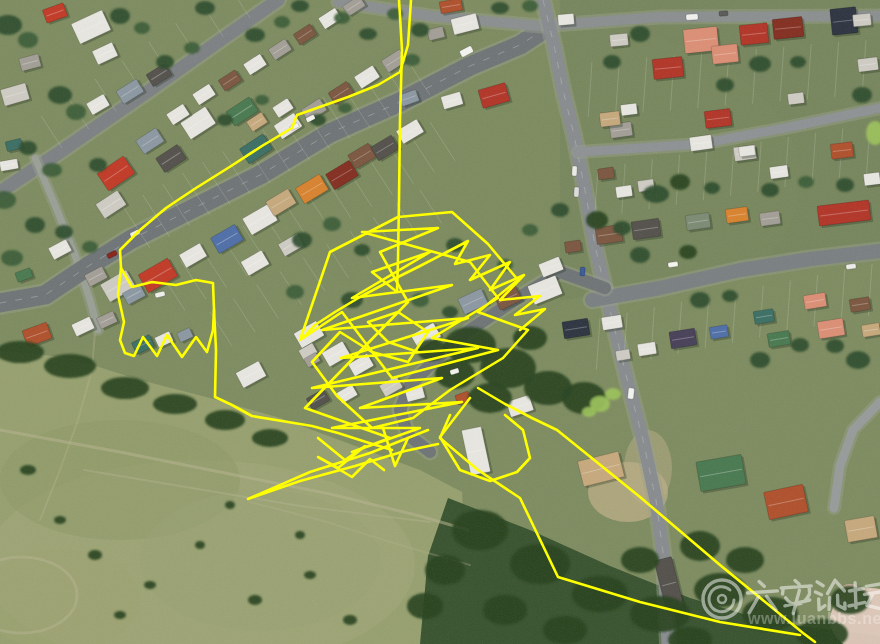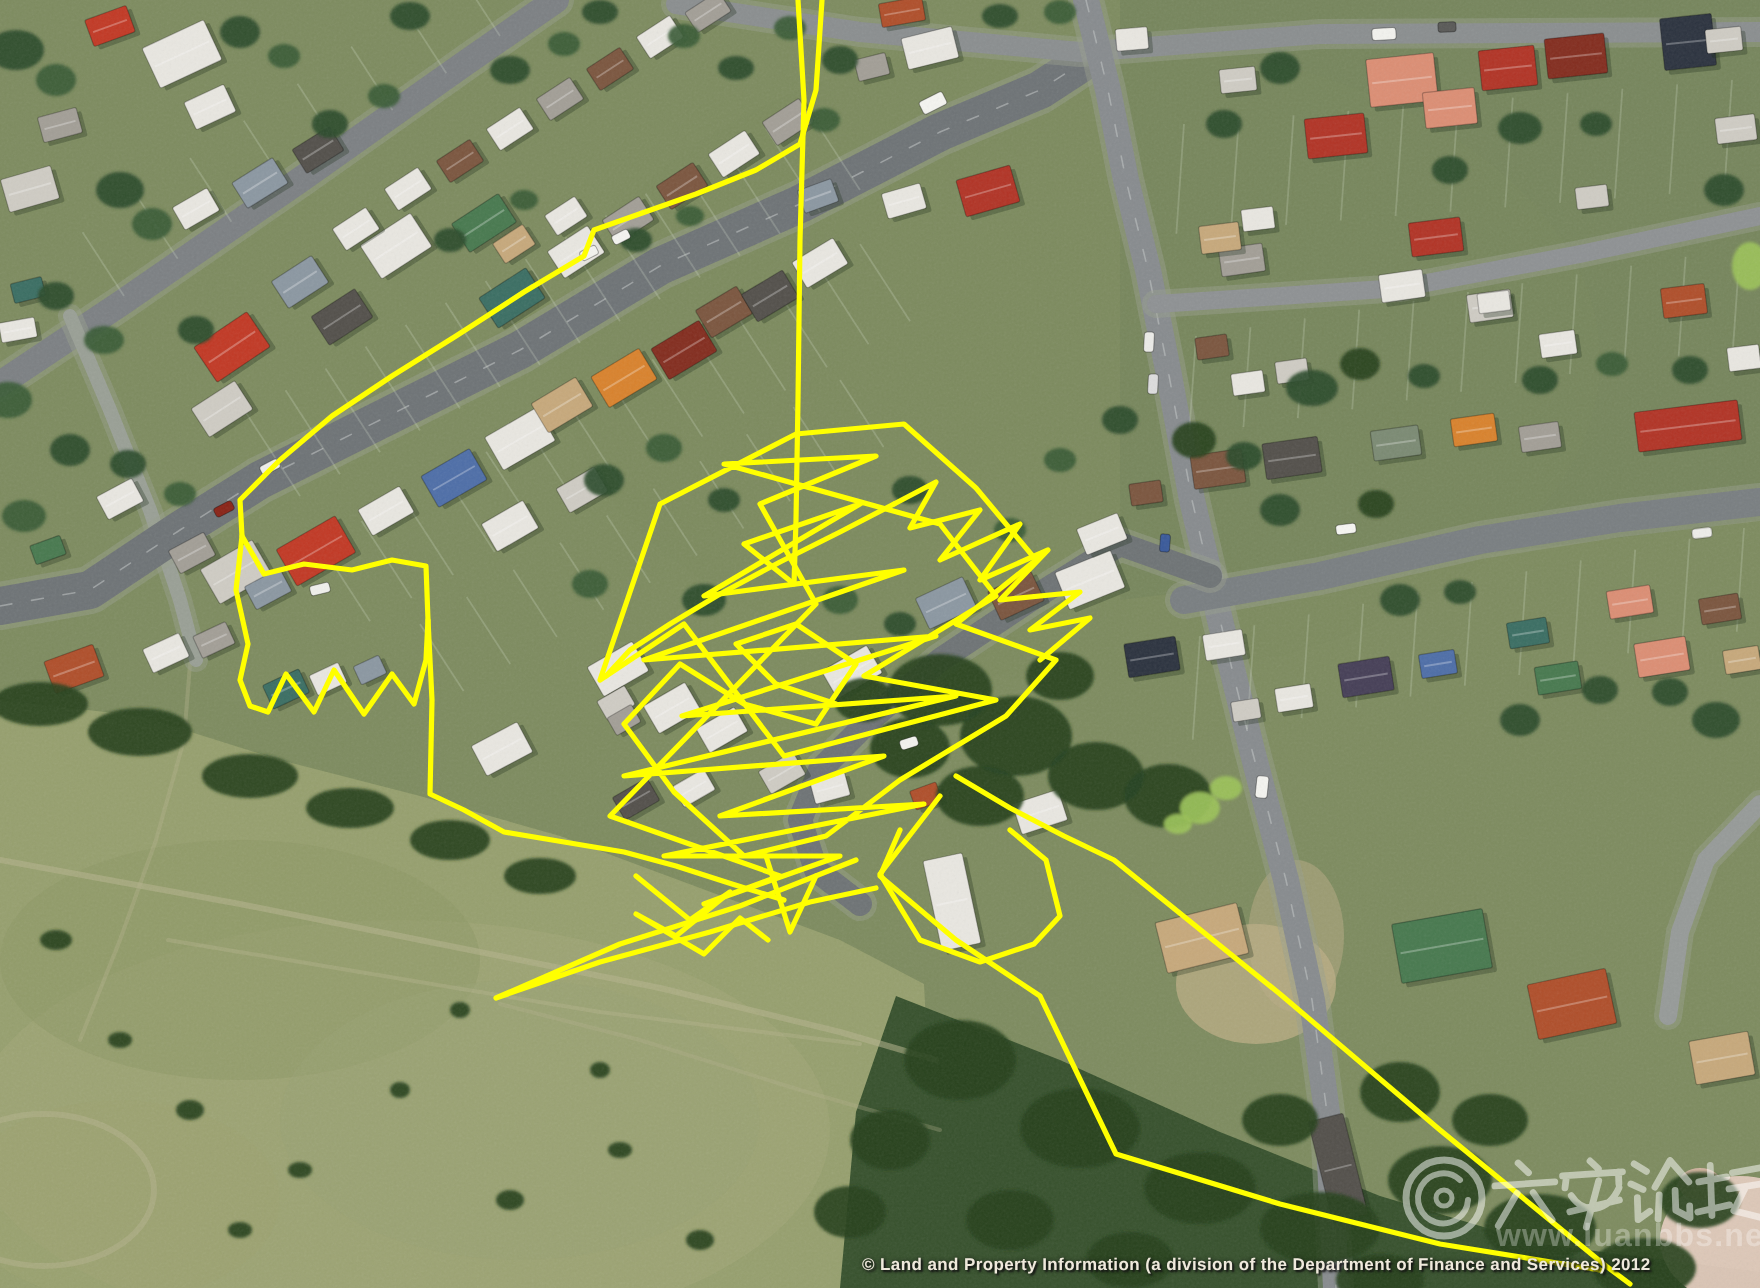--- a/index.html
+++ b/index.html
@@ -935,14 +935,13 @@
       </g>
     <g id="wmchars">
         <path d="M13,2 L18,7 M1,13 L31,12 M12,17 L2,33 M20,17 L29,31" fill="none" stroke="rgba(255,255,255,0.5)" stroke-linecap="round" stroke-linejoin="round" stroke-width="3.4" transform="translate(746 580) rotate(-2)"></path>
         <path d="M15,1 L19,5 M1,8 L31,7 M3,8 L2,14 M29,7 L29,13 M5,18 C11,28 23,27 29,15 M19,11 L12,34 M4,26 L29,21" fill="none" stroke="rgba(255,255,255,0.5)" stroke-linecap="round" stroke-linejoin="round" stroke-width="3.4" transform="translate(780 580) rotate(-2)"></path>
         <path d="M3,2 L9,6 M1,12 L7,15 M4,19 L4,30 L10,26 M21,1 L13,14 M21,1 L30,12 M15,18 L14,30 M23,16 L23,26 L30,30 L30,24" fill="none" stroke="rgba(255,255,255,0.5)" stroke-linecap="round" stroke-linejoin="round" stroke-width="3.4" transform="translate(814 580) rotate(-2)"></path>
         <path d="M7,3 L7,28 M1,11 L15,9 M0,26 L16,23 M18,7 L32,5 M16,15 L33,13 M24,15 L18,26 M18,26 L32,30" fill="none" stroke="rgba(255,255,255,0.5)" stroke-linecap="round" stroke-linejoin="round" stroke-width="3.4" transform="translate(848 580) rotate(-2)"></path>
       </g>
   </svg>
 
   <div class="wm-url">www.luanbbs.net</div>
-  <div class="copyright">© Land and Property Information (a division of the Department of Finance and Services) 2012</div>
 </div>
 
 </body></html>

